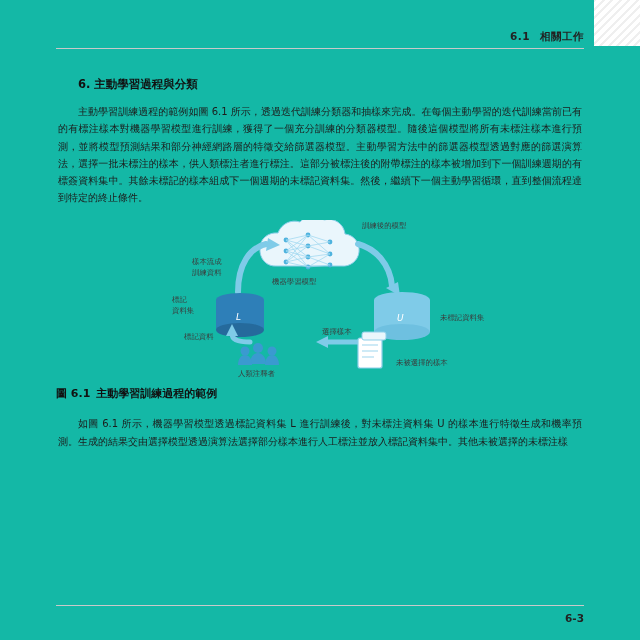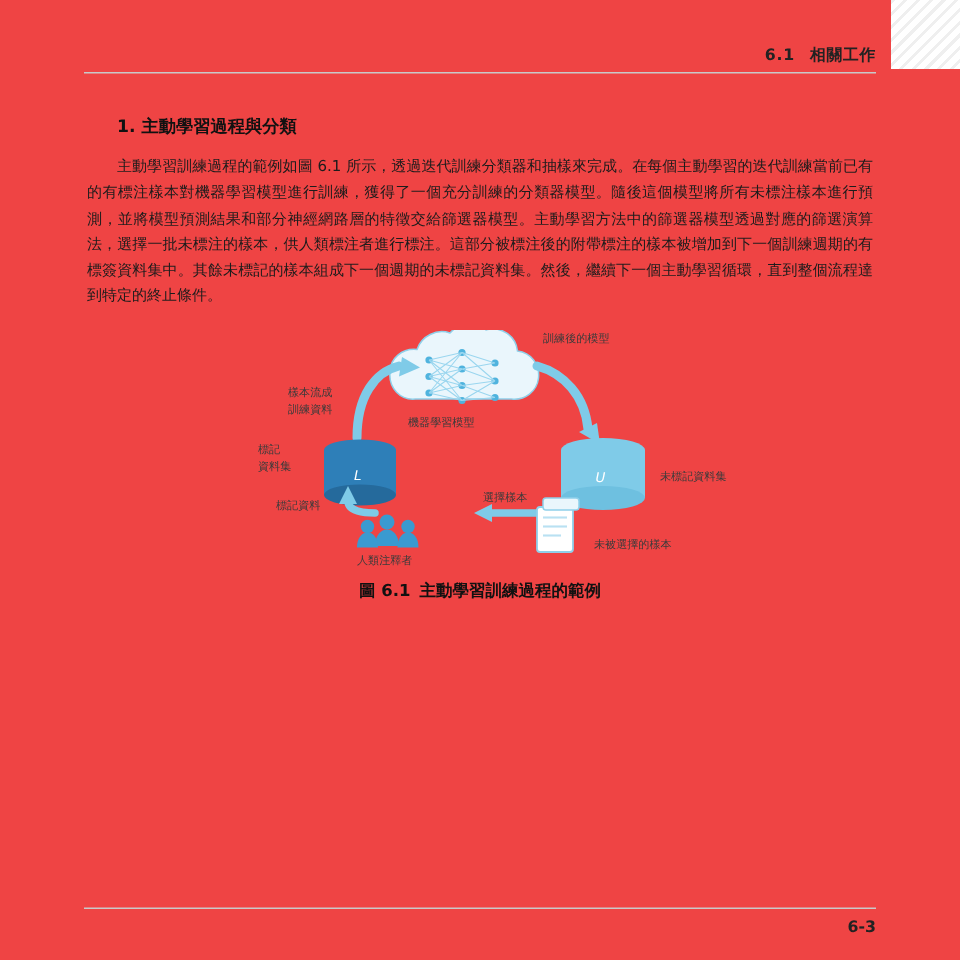--- a/index.html
+++ b/index.html
@@ -12,21 +12,21 @@
     height: 640px;
     font-family: "DejaVu Sans", "Liberation Sans", sans-serif;
     color: #1a1a1a;
     position: relative;
     overflow: hidden;
   }
 
   .page {
     position: absolute;
     inset: 0;
-    background: #ef4444;
+    background: #14b8a6;
   }
 
   
   .corner-hatch {
     position: absolute;
     top: 0;
     right: 0;
     width: 46px;
     height: 46px;
     background:
@@ -92,21 +92,21 @@
   .figure {
     position: relative;
     margin: 14px auto 0 auto;
     width: 420px;
     height: 158px;
   }
   .figure svg {
     display: block;
   }
   .figure-caption {
-    text-align: center;
+    text-align: left;
     font-size: 11px;
     font-weight: bold;
     margin: 8px 0 14px 0;
     color: #111;
   }
   .figure-caption .cap-num {
     margin-right: 6px;
   }
 
   
@@ -147,21 +147,21 @@
 
   <div class="corner-hatch"></div>
 
   <div class="running-head">
     <span class="rh-num">6.1</span><span>相關工作</span>
   </div>
   <div class="rule-top"></div>
 
   <div class="content">
 
-    <h2 class="section-title">1. 主動學習過程與分類</h2>
+    <h2 class="section-title">6. 主動學習過程與分類</h2>
 
     <p class="body-text">主動學習訓練過程的範例如圖 6.1 所示，透過迭代訓練分類器和抽樣來完成。在每個主動學習的迭代訓練當前已有的有標注樣本對機器學習模型進行訓練，獲得了一個充分訓練的分類器模型。隨後這個模型將所有未標注樣本進行預測，並將模型預測結果和部分神經網路層的特徵交給篩選器模型。主動學習方法中的篩選器模型透過對應的篩選演算法，選擇一批未標注的樣本，供人類標注者進行標注。這部分被標注後的附帶標注的樣本被增加到下一個訓練週期的有標簽資料集中。其餘未標記的樣本組成下一個週期的未標記資料集。然後，繼續下一個主動學習循環，直到整個流程達到特定的終止條件。</p>
 
     <div class="figure">
       <svg width="420" height="158" viewBox="0 0 420 158" xmlns="http://www.w3.org/2000/svg">
 
         <g>
           <path d="M150 28
                    c0-9 8-16 18-15
                    c3-9 13-14 22-11
@@ -257,19 +257,20 @@
         <text class="fig-label" x="286" y="145">未被選擇的樣本</text>
 
       </svg>
     </div>
 
     <div class="figure-caption">
       <span class="cap-num">圖 6.1</span><span>主動學習訓練過程的範例</span>
     </div>
 
 
+    <p class="body-text">如圖 6.1 所示，機器學習模型透過標記資料集 L 進行訓練後，對未標注資料集 U 的樣本進行特徵生成和機率預測。生成的結果交由選擇模型透過演算法選擇部分樣本進行人工標注並放入標記資料集中。其他未被選擇的未標注樣</p>
 
   </div>
 
   <div class="rule-bottom"></div>
   <div class="folio">6-3</div>
 
 </div>
 
 </body></html>

